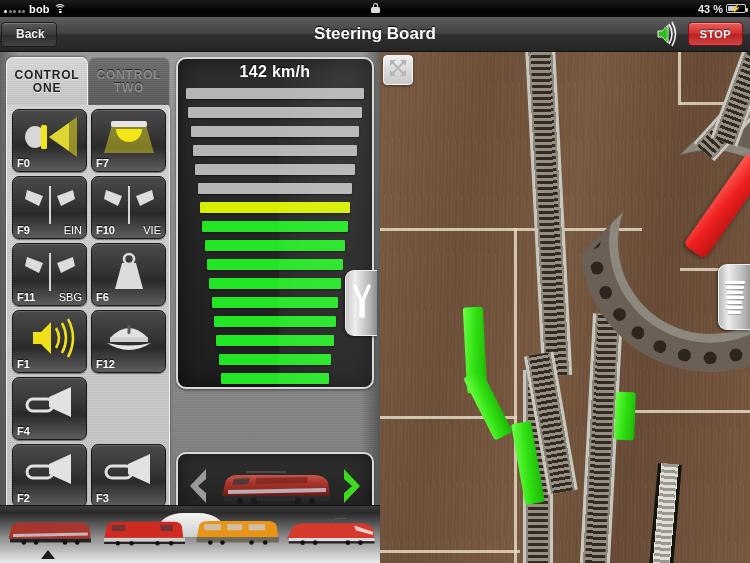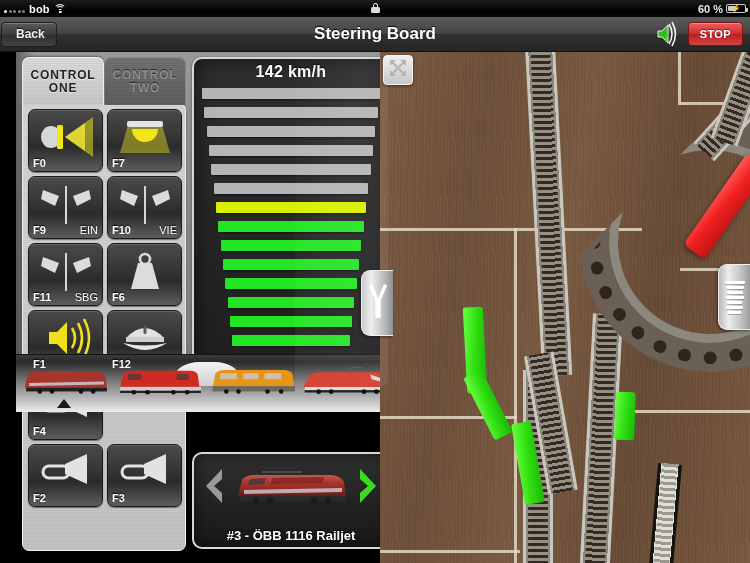--- a/index.html
+++ b/index.html
@@ -85,26 +85,25 @@
     text-shadow: 0 -1px 0 rgba(0,0,0,.5);
     box-shadow: inset 0 1px 0 rgba(255,255,255,.3);
     cursor: pointer;
   }
 
   
   .main { position: absolute; left: 0; top: 52px; width: 750px; height: 511px; }
 
   
   .left-col {
-    position: absolute; left: 0; top: 0; width: 380px; height: 360px;
+    position: absolute; left: 0; top: 0; width: 380px; height: 511px;
     background:
       linear-gradient(90deg, rgba(0,0,0,.35), rgba(0,0,0,0) 5%, rgba(0,0,0,0) 95%, rgba(0,0,0,.35)),
       repeating-linear-gradient(0deg, rgba(255,255,255,.025) 0 1px, rgba(0,0,0,.025) 1px 2px),
       linear-gradient(#9a9a9a, #8c8c8c 40%, #7c7c7c);
-    margin-left: 16px;
   }
 
   
   .tabs { position: absolute; left: 6px; top: 5px; width: 164px; height: 48px; }
   .tab {
     position: absolute; top: 0; width: 82px; height: 48px;
     display: flex; flex-direction: column; align-items: center; justify-content: center;
     font-size: 12px; font-weight: bold; letter-spacing: .8px; line-height: 13px;
     border-radius: 7px 7px 0 0; cursor: pointer; text-align: center;
   }
@@ -295,21 +294,21 @@
           <span class="w3"></span>
           <span class="dot"></span>
       </span>
     </div>
     <div class="sb-center">
       <span class="lock-ico">
         <span class="shackle"></span><span class="body"></span>
       </span>
     </div>
     <div class="sb-right">
-      <span>60 %</span>
+      <span>43 %</span>
       <span class="batt">
         <span class="fill"></span>
           <span class="bolt">⚡</span>
       </span>
     </div>
   </div>
 
   <div class="navbar">
     <div class="back-btn">
       <span>Back</span>

